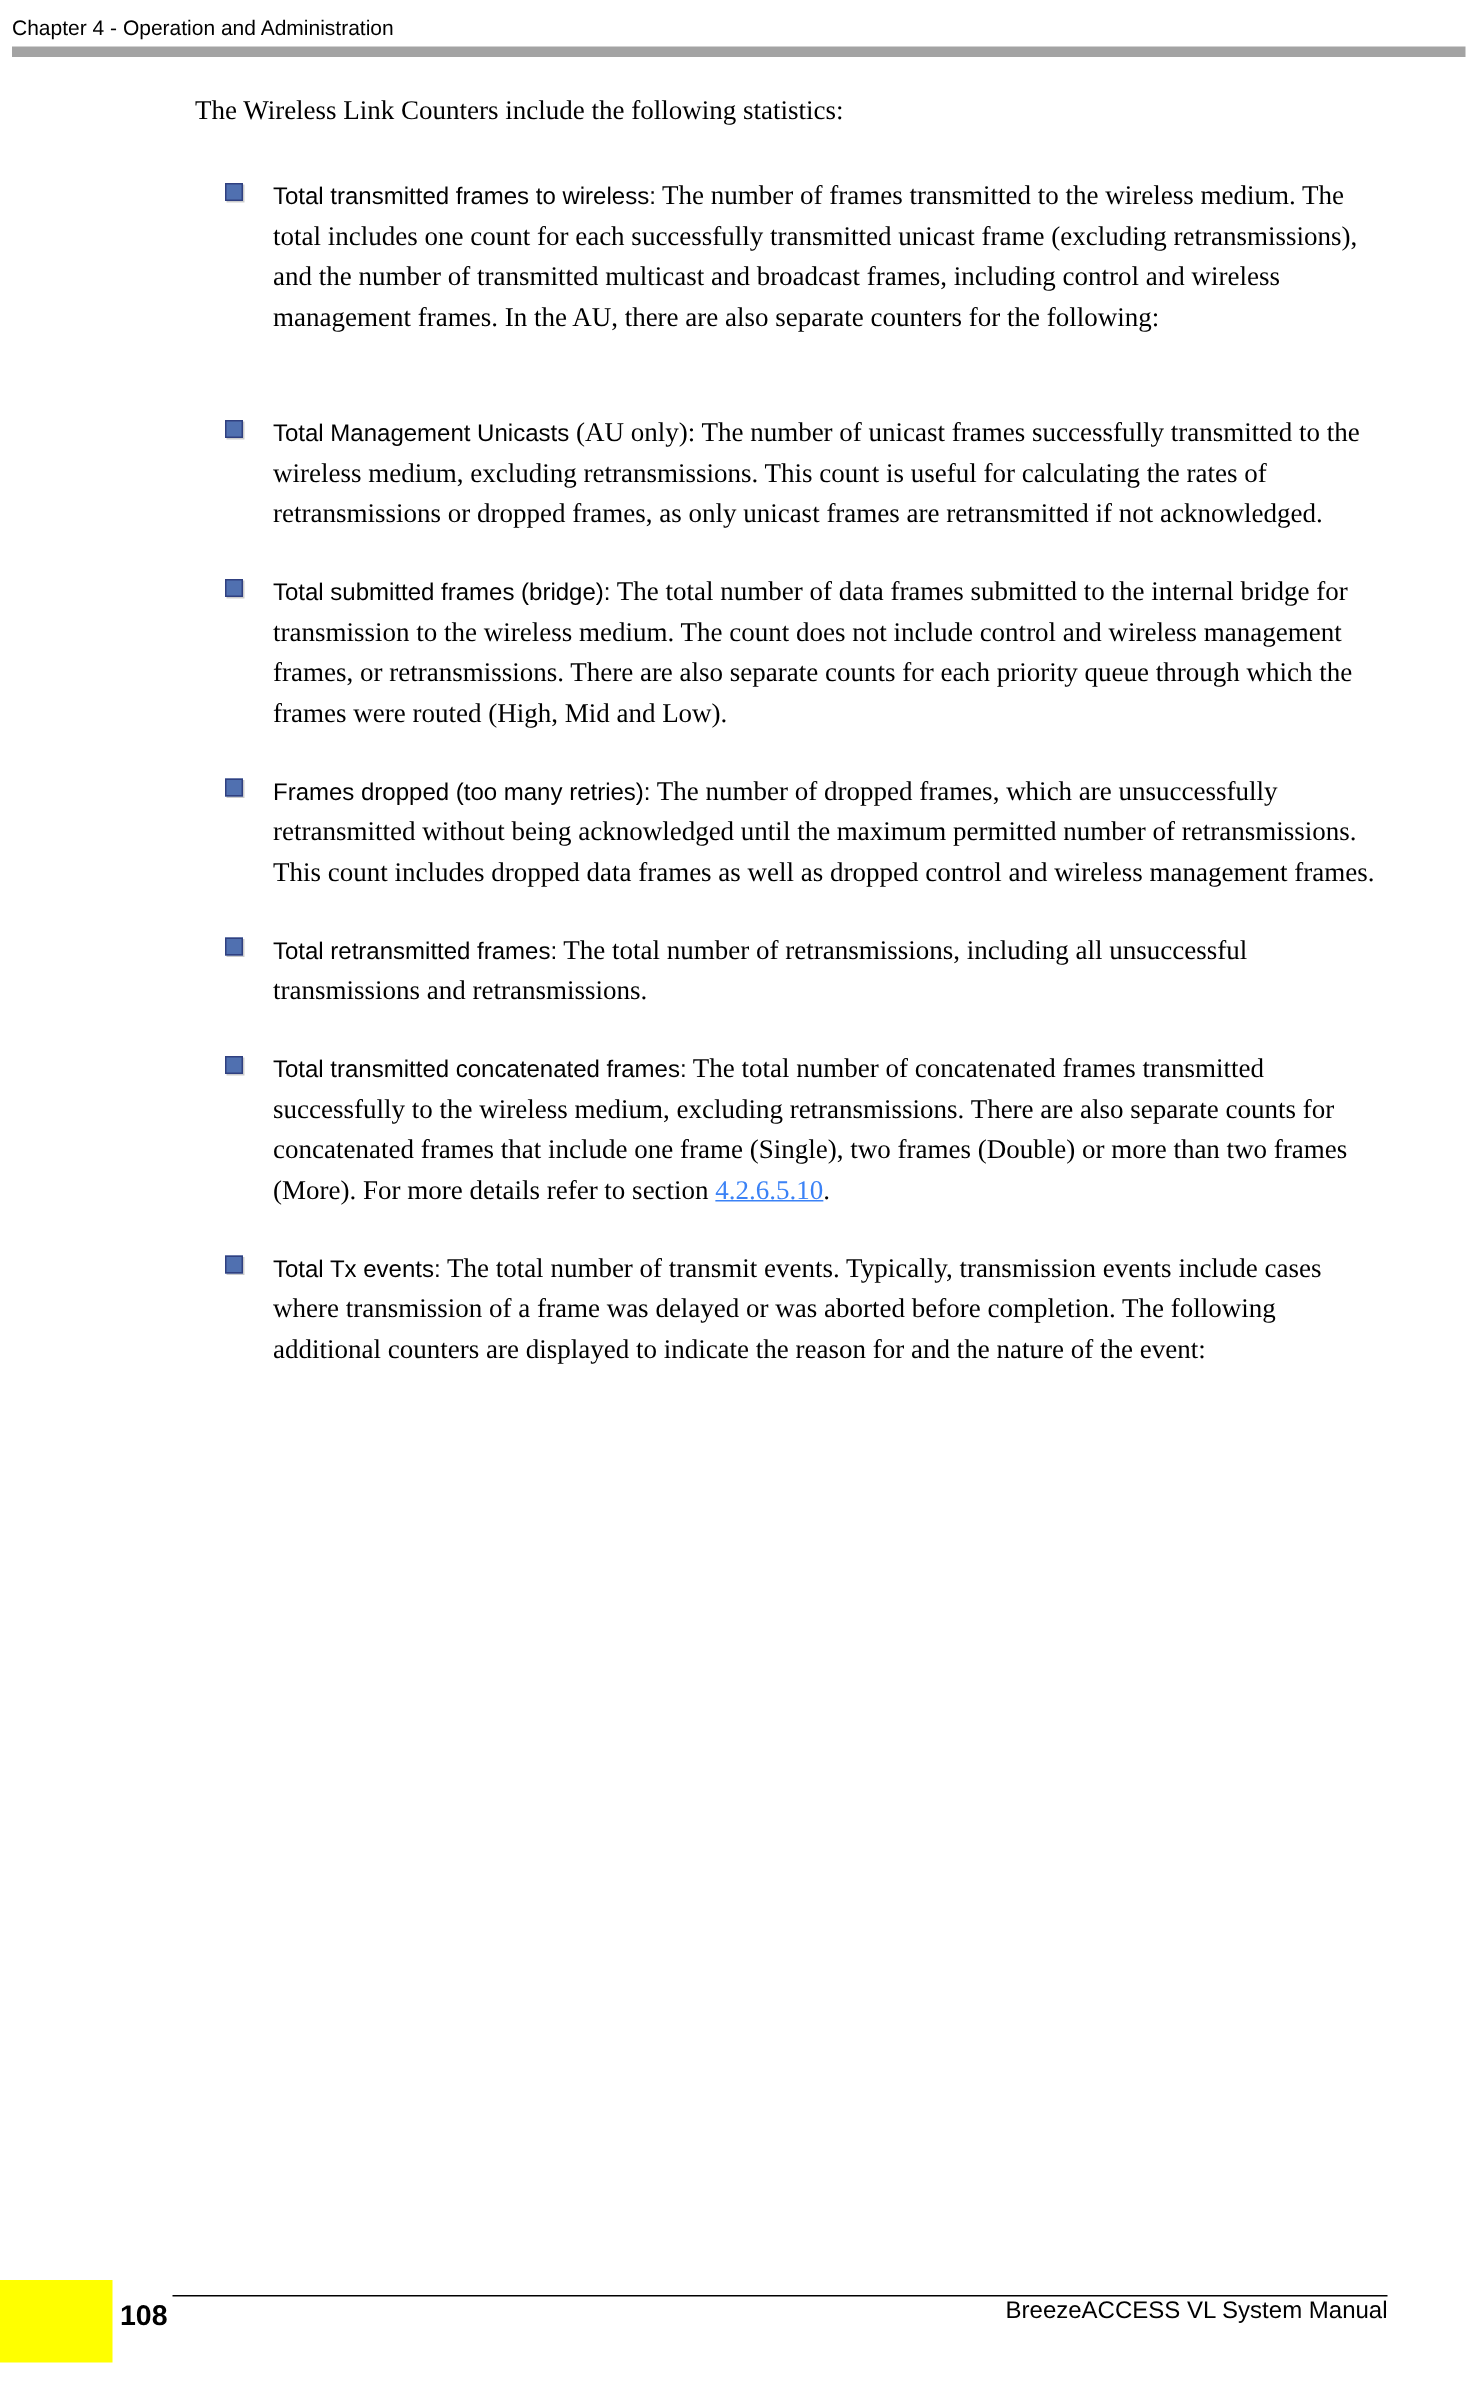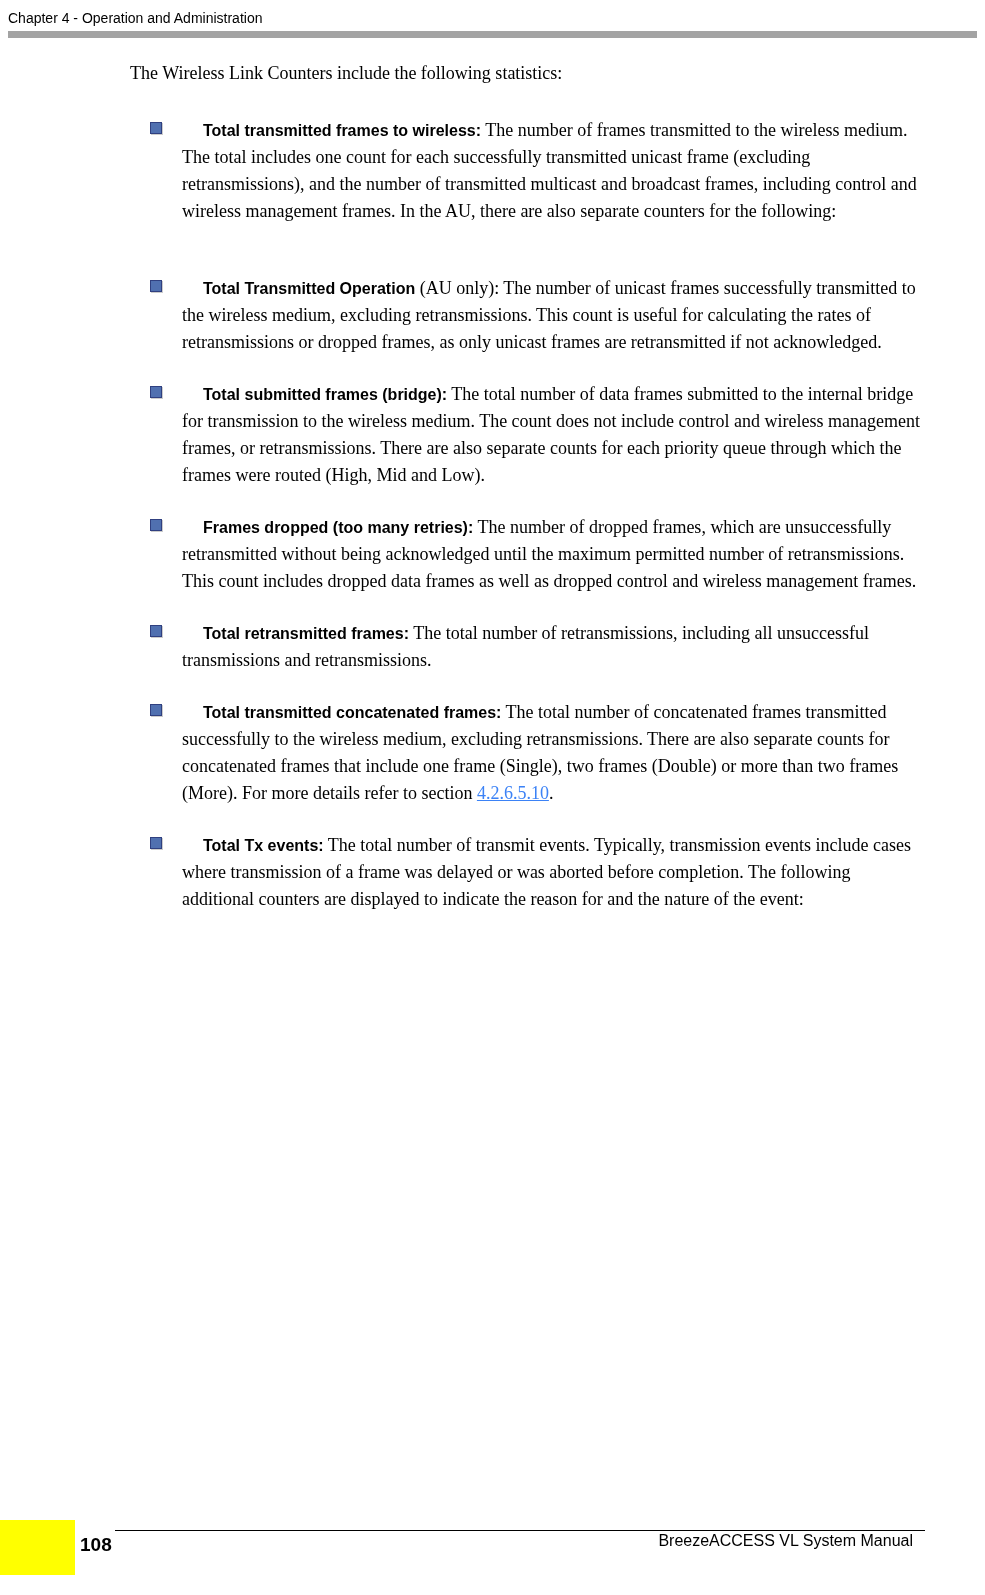--- a/index.html
+++ b/index.html
@@ -79,24 +79,23 @@
       height: 10px;
       border: 1.5px solid #5070b0;
       transform: rotate(45deg);
       top: 1px;
       left: 1px;
     }
     .sub-text {
       flex: 1;
     }
     .bold {
-      font-weight: bold;
+      font-weight: normal;
       font-family: Verdana, Geneva, sans-serif;
       font-size: 16px;
-      margin-left: 21px;
     }
     .link {
       color: #3b82f6;
       text-decoration: underline;
     }
     .footer {
       position: absolute;
       bottom: 20px;
       left: 0;
       right: 0;
@@ -120,21 +119,21 @@
     .page-num {
       position: absolute;
       left: 80px;
       bottom: 16px;
       font-family: Arial, Helvetica, sans-serif;
       font-weight: bold;
       font-size: 19px;
     }
     .footer-title {
       position: absolute;
-      right: 72px;
+      right: 60px;
       bottom: 22px;
       font-family: Arial, Helvetica, sans-serif;
       font-size: 16px;
     }
   </style>
 </head>
 <body>
 
 <div class="header">Chapter 4 - Operation and Administration</div>
 
@@ -150,21 +149,21 @@
       <div class="sub-list">
       </div>
     </div>
   </div>
 
   <div class="bullet-item">
     <div class="bullet-icon">
         <div class="square-icon"></div>
       </div>
     <div class="bullet-text">
-      <span class="bold">Total Transmitted Operation</span><span> (AU only): The number of unicast frames successfully transmitted to the wireless medium, excluding retransmissions. This count is useful for calculating the rates of retransmissions or dropped frames, as only unicast frames are retransmitted if not acknowledged.</span>
+      <span class="bold">Total Management Unicasts</span><span> (AU only): The number of unicast frames successfully transmitted to the wireless medium, excluding retransmissions. This count is useful for calculating the rates of retransmissions or dropped frames, as only unicast frames are retransmitted if not acknowledged.</span>
     </div>
   </div>
 
   <div class="bullet-item">
     <div class="bullet-icon">
         <div class="square-icon"></div>
       </div>
     <div class="bullet-text">
       <span class="bold">Total submitted frames (bridge):</span><span> The total number of data frames submitted to the internal bridge for transmission to the wireless medium. The count does not include control and wireless management frames, or retransmissions. There are also separate counts for each priority queue through which the frames were routed (High, Mid and Low).</span>
     </div>

